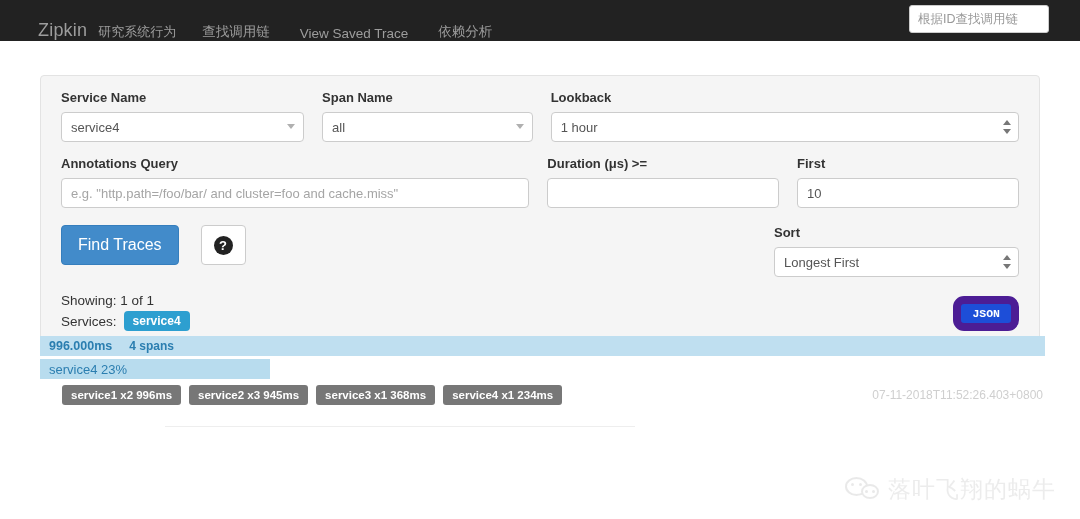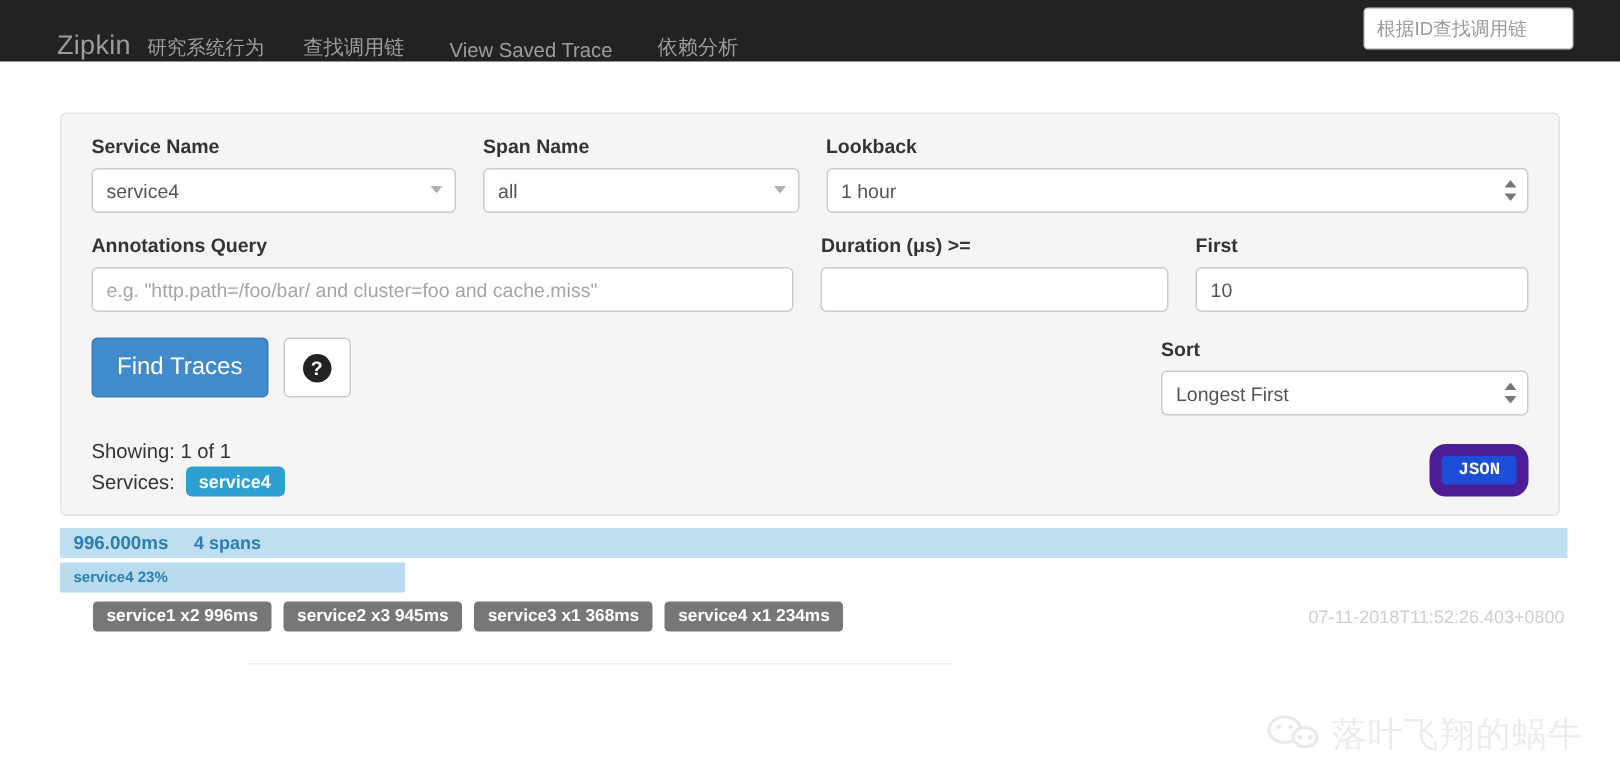--- a/index.html
+++ b/index.html
@@ -125,20 +125,21 @@
   .w-limit   { width: 245px; }
 
   .row2 { margin-top: 14px; }
 
   
   .actions {
     display: flex;
     align-items: flex-start;
     margin-top: 17px;
     padding: 0 9px;
+    gap: 12px;
   }
   .btn-find {
     background: #428bca;
     border: 1px solid #357ebd;
     border-radius: 4px;
     color: #ffffff;
     font-size: 16px;
     font-family: "Liberation Sans", sans-serif;
     padding: 0 16px;
     height: 40px;
@@ -199,21 +200,21 @@
     border-radius: 11px;
     padding: 3px 11px;
     cursor: pointer;
     font-family: Liberation Mono, monospace;
   }
 
   
   .results {
     position: absolute;
     left: 40px;
-    top: 352px;
+    top: 336px;
     width: 1005px;
   }
   .trace-head {
     background: #bfdff0;
     height: 20px;
     display: flex;
     align-items: center;
     padding-left: 9px;
     gap: 17px;
     cursor: pointer;
@@ -227,21 +228,21 @@
   .trace-bar {
     background: #b8dcee;
     height: 20px;
     width: 230px;
     margin-top: 3px;
     display: flex; align-items: center;
     padding-left: 9px;
     cursor: pointer;
   }
   .trace-bar span {
-    color: #2b7eb0; font-size: 10px; font-weight: bold;
+    color: #2b7eb0; font-size: 13px; font-weight: normal;
   }
   .svc-badges {
     display: flex;
     align-items: center;
     gap: 8px;
     margin-top: 6px;
     padding-left: 22px;
   }
   .badge-grey {
     background: #777777;

